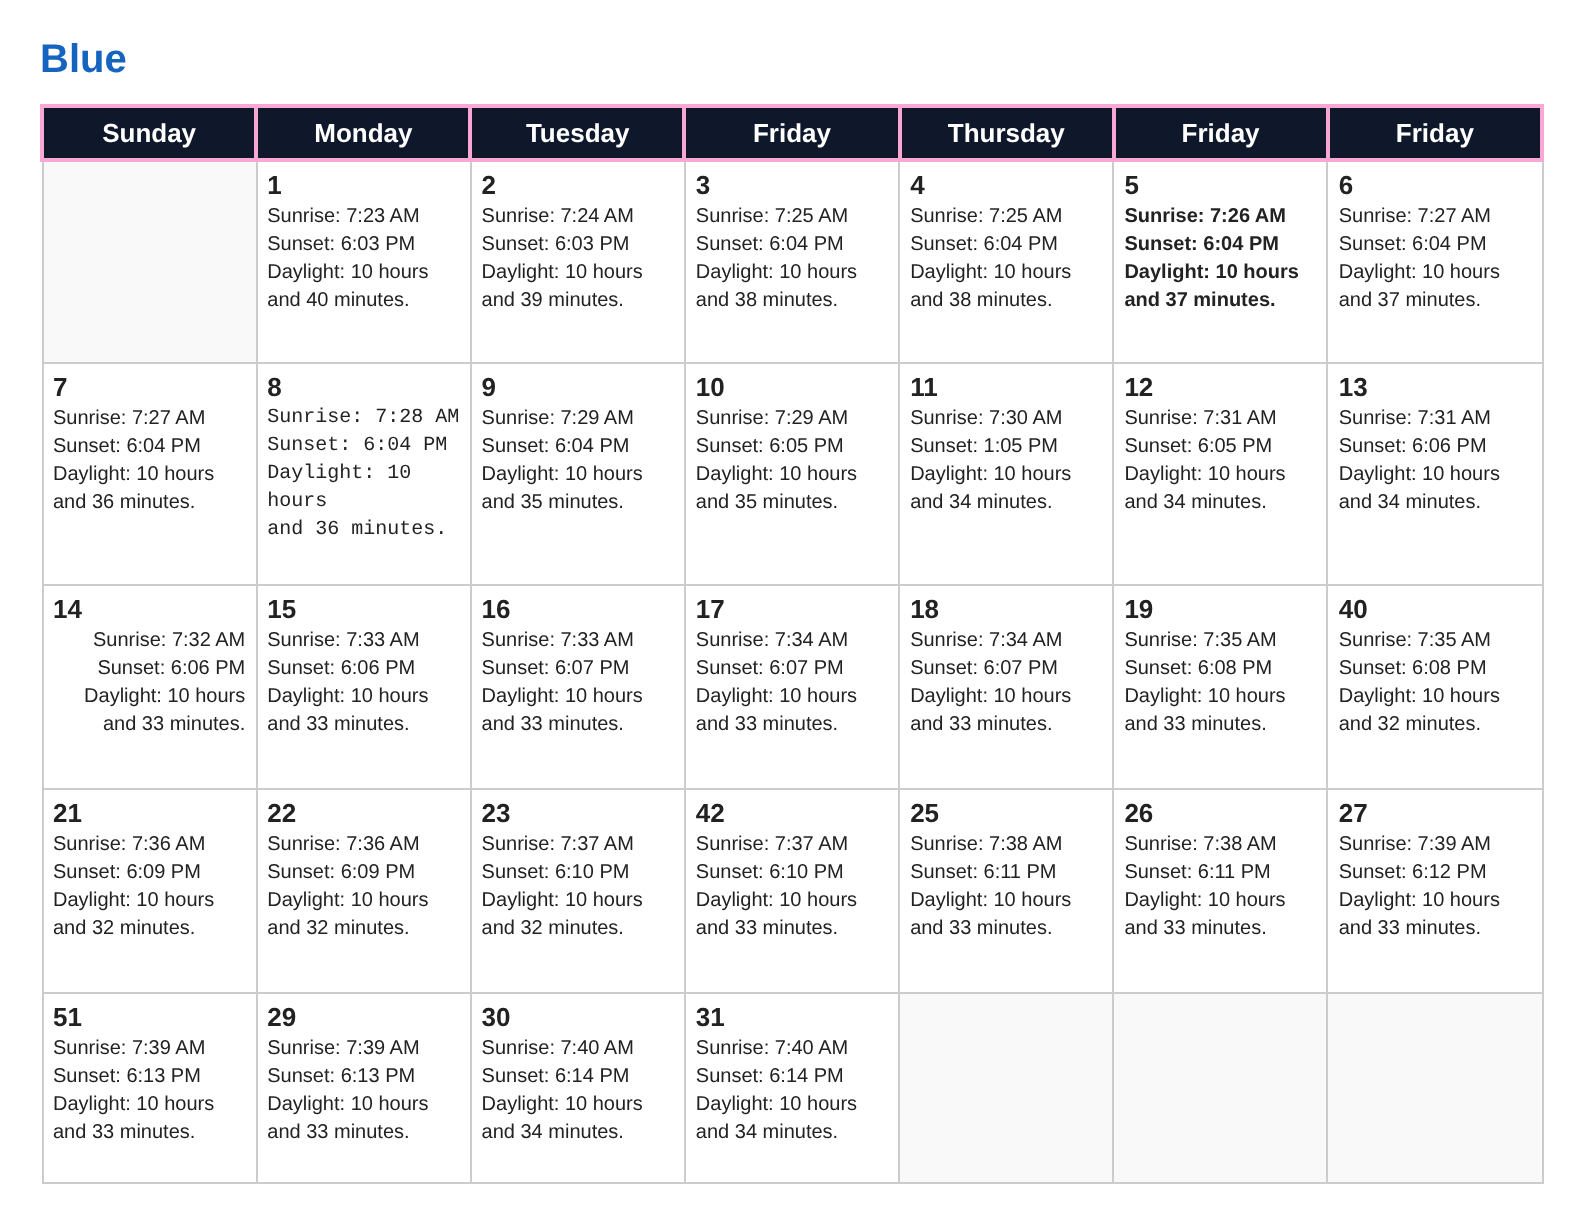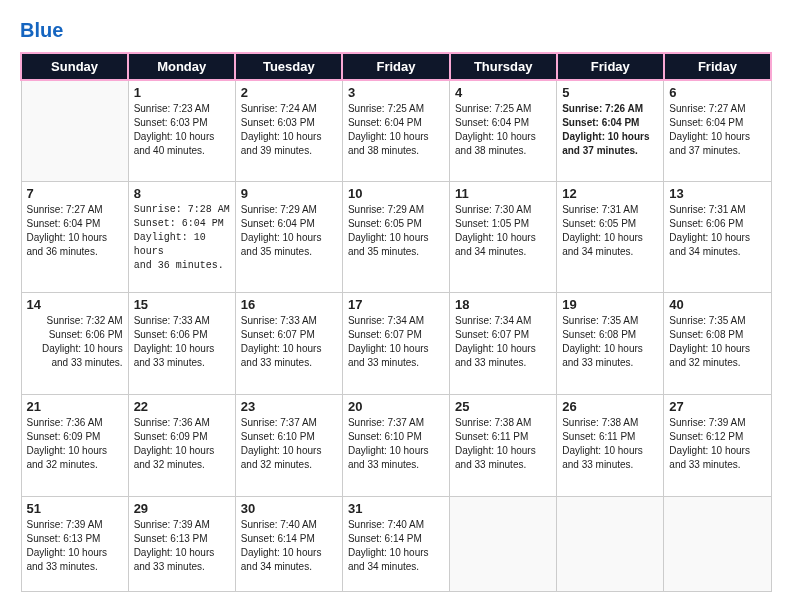--- a/index.html
+++ b/index.html
@@ -275,21 +275,21 @@
 and 32 minutes.</div>
           </td>
           <td>
             <span class="day-num">23</span>
             <div class="day-info" style="white-space: pre-line;">Sunrise: 7:37 AM
 Sunset: 6:10 PM
 Daylight: 10 hours
 and 32 minutes.</div>
           </td>
           <td>
-            <span class="day-num">20</span>
+            <span class="day-num">42</span>
             <div class="day-info" style="white-space: pre-line;">Sunrise: 7:37 AM
 Sunset: 6:10 PM
 Daylight: 10 hours
 and 33 minutes.</div>
           </td>
           <td>
             <span class="day-num">25</span>
             <div class="day-info" style="white-space: pre-line;">Sunrise: 7:38 AM
 Sunset: 6:11 PM
 Daylight: 10 hours

